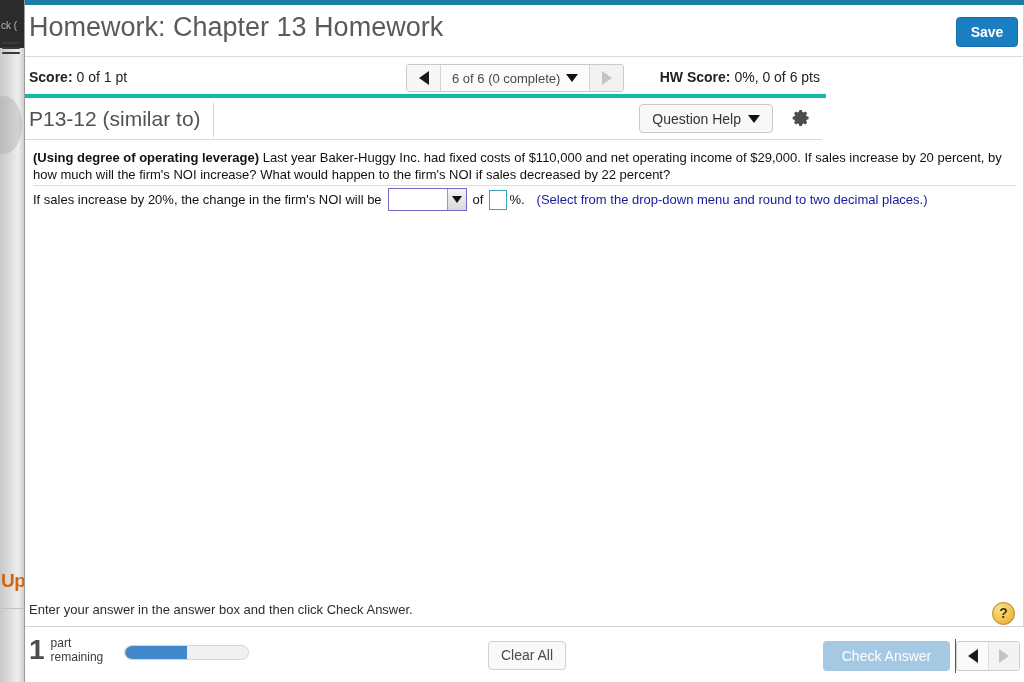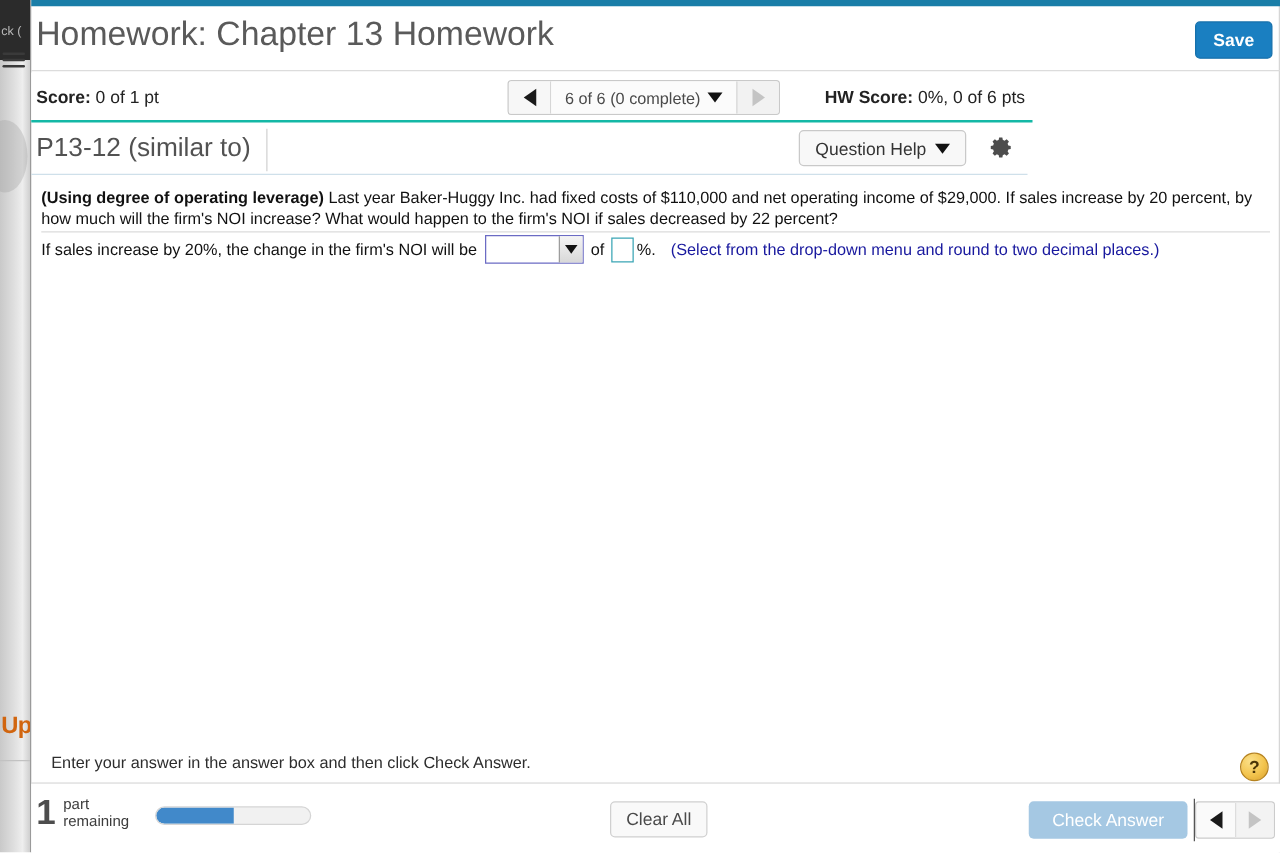--- a/index.html
+++ b/index.html
@@ -121,21 +121,21 @@
     line-height: 28px;
     text-align: center;
     cursor: pointer;
   }
 
   
   .score-row {
     position: absolute;
     left: 0; top: 58px;
     width: 801px; height: 40px;
-    border-bottom: 2px solid #14b8a6;
+    border-bottom: 4px solid #14b8a6;
     background: #ffffff;
     padding-left: 23px;
   }
   .score-text {
     position: absolute;
     left: 4px; top: 11px;
     font-size: 14px;
     color: #222;
     white-space: nowrap;
   }
@@ -310,21 +310,21 @@
   .hint-text {
     color: #18189e;
     font-size: 13px;
   }
 
   
   .bottom-note {
     position: absolute;
     left: 0; bottom: 65px;
     width: 862px;
-    padding-left: 16px;
+    padding-left: 4px;
     font-size: 13px;
     color: #2d2d2d;
   }
   .help-circle {
     position: absolute;
     right: 8px; bottom: 57px;
     width: 23px; height: 23px;
     border-radius: 50%;
     background: radial-gradient(circle at 35% 28%, #fbe08a 0%, #f3c44e 55%, #d9a02c 100%);
     border: 1px solid #b5821f;

